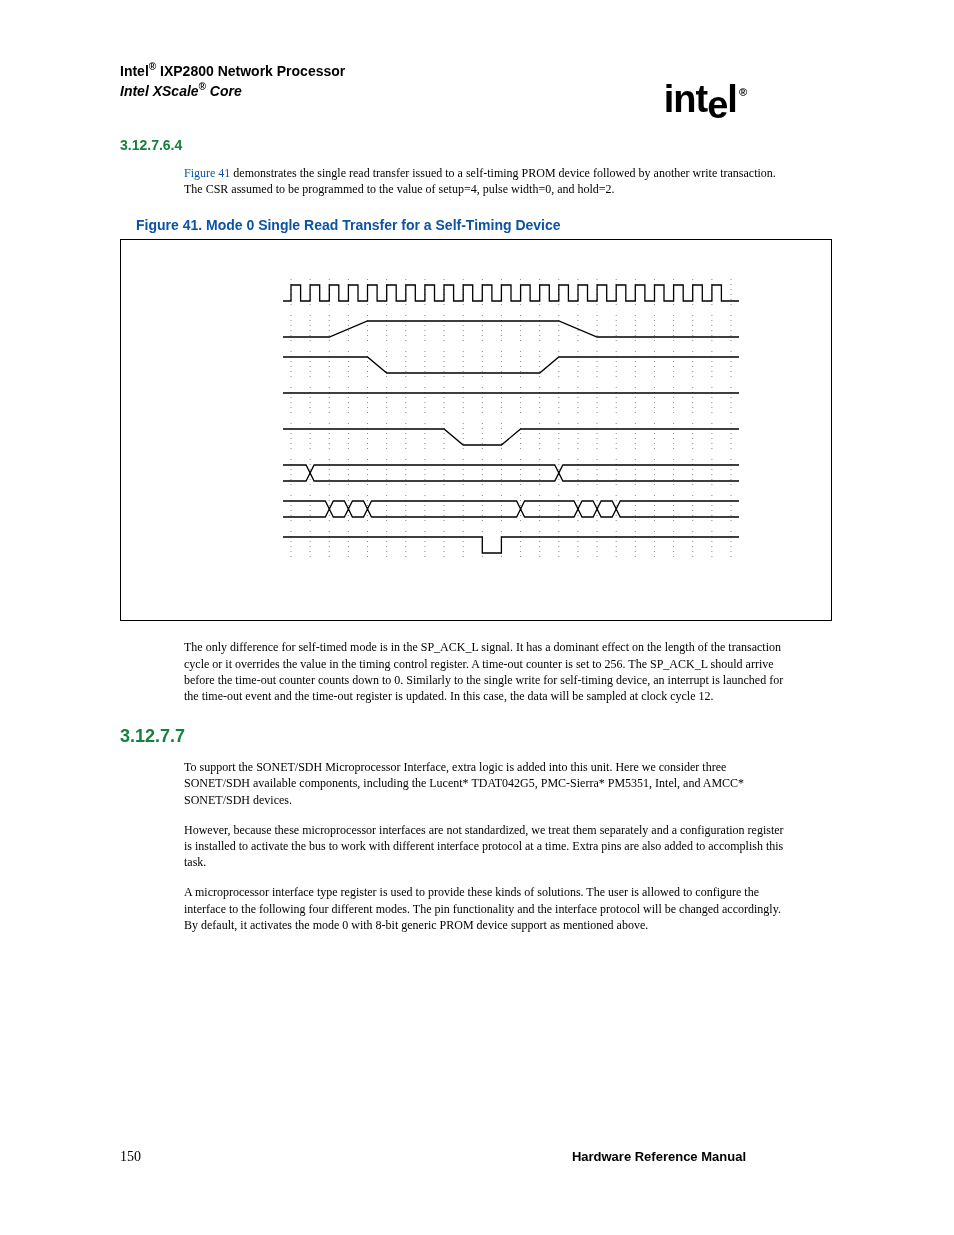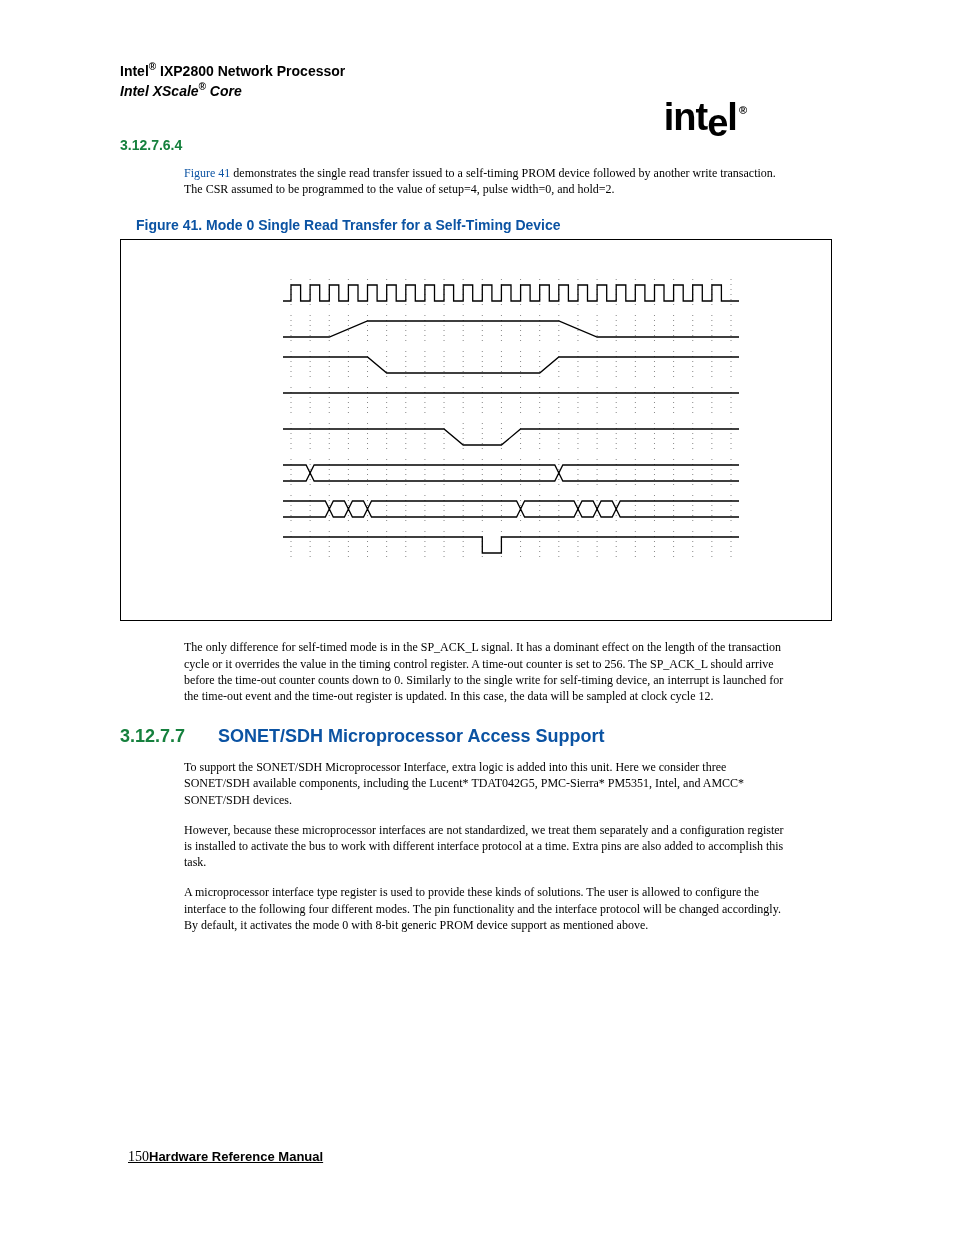--- a/index.html
+++ b/index.html
@@ -20,21 +20,21 @@
   .header-block {
     font-family: Arial, Helvetica, sans-serif;
     font-weight: bold;
     font-size: 14px;
     line-height: 1.35;
   }
   .header-block sup { font-size: 10px; }
   .header-sub { font-style: italic; font-weight: bold; }
   .logo {
     position: absolute;
-    top: 96px;
+    top: 78px;
     right: 90px;
     font-family: Arial, Helvetica, sans-serif;
     font-weight: bold;
     font-size: 38px;
     letter-spacing: -1px;
     user-select: none;
   }
   .logo .reg { font-size: 11px; vertical-align: 16px; margin-left: 2px;}
   .sec-row {
     display: flex;
@@ -78,27 +78,26 @@
     margin-top: 6px;
     width: 710px;
     height: 380px;
     position: relative;
     overflow: hidden;
   }
   .figure-svg { display:block; }
   .footer {
     position: absolute;
     bottom: 70px;
-    left: 128px;
+    left: 120px;
     right: 90px;
     display: flex;
-    justify-content: flex-start;
+    justify-content: space-between;
     font-size: 14px;
     font-family: "Times New Roman", Times, serif;
-    text-decoration: underline;
   }
   .footer-right { font-family: Arial, Helvetica, sans-serif; font-weight: bold; font-size: 13px;}
 </style>
 </head>
 <body>
 
 <div class="page">
 
   <div class="header-block">
     <span>Intel</span><sup>®</sup><span> IXP2800 Network Processor</span><br>
@@ -334,21 +333,20 @@
         </g>
     </svg>
   </div>
 
   <div class="body-indent" style="margin-top:18px;">
     <p class="body-para">The only difference for self-timed mode is in the SP_ACK_L signal. It has a dominant effect on the length of the transaction cycle or it overrides the value in the timing control register. A time-out counter is set to 256. The SP_ACK_L should arrive before the time-out counter counts down to 0. Similarly to the single write for self-timing device, an interrupt is launched for the time-out event and the time-out register is updated. In this case, the data will be sampled at clock cycle 12.</p>
   </div>
 
   <div class="sec-row big" style="margin-top:22px;">
     <div class="sec-num">3.12.7.7</div>
-    <div class="sec-title">SONET/SDH Microprocessor Access Support</div>
   </div>
 
   <div class="body-indent">
     <p class="body-para">To support the SONET/SDH Microprocessor Interface, extra logic is added into this unit. Here we consider three SONET/SDH available components, including the Lucent* TDAT042G5, PMC-Sierra* PM5351, Intel, and AMCC* SONET/SDH devices.</p>
     <p class="body-para">However, because these microprocessor interfaces are not standardized, we treat them separately and a configuration register is installed to activate the bus to work with different interface protocol at a time. Extra pins are also added to accomplish this task.</p>
     <p class="body-para">A microprocessor interface type register is used to provide these kinds of solutions. The user is allowed to configure the interface to the following four different modes. The pin functionality and the interface protocol will be changed accordingly. By default, it activates the mode 0 with 8-bit generic PROM device support as mentioned above.</p>
   </div>
 
   <div class="footer">
     <span>150</span>

